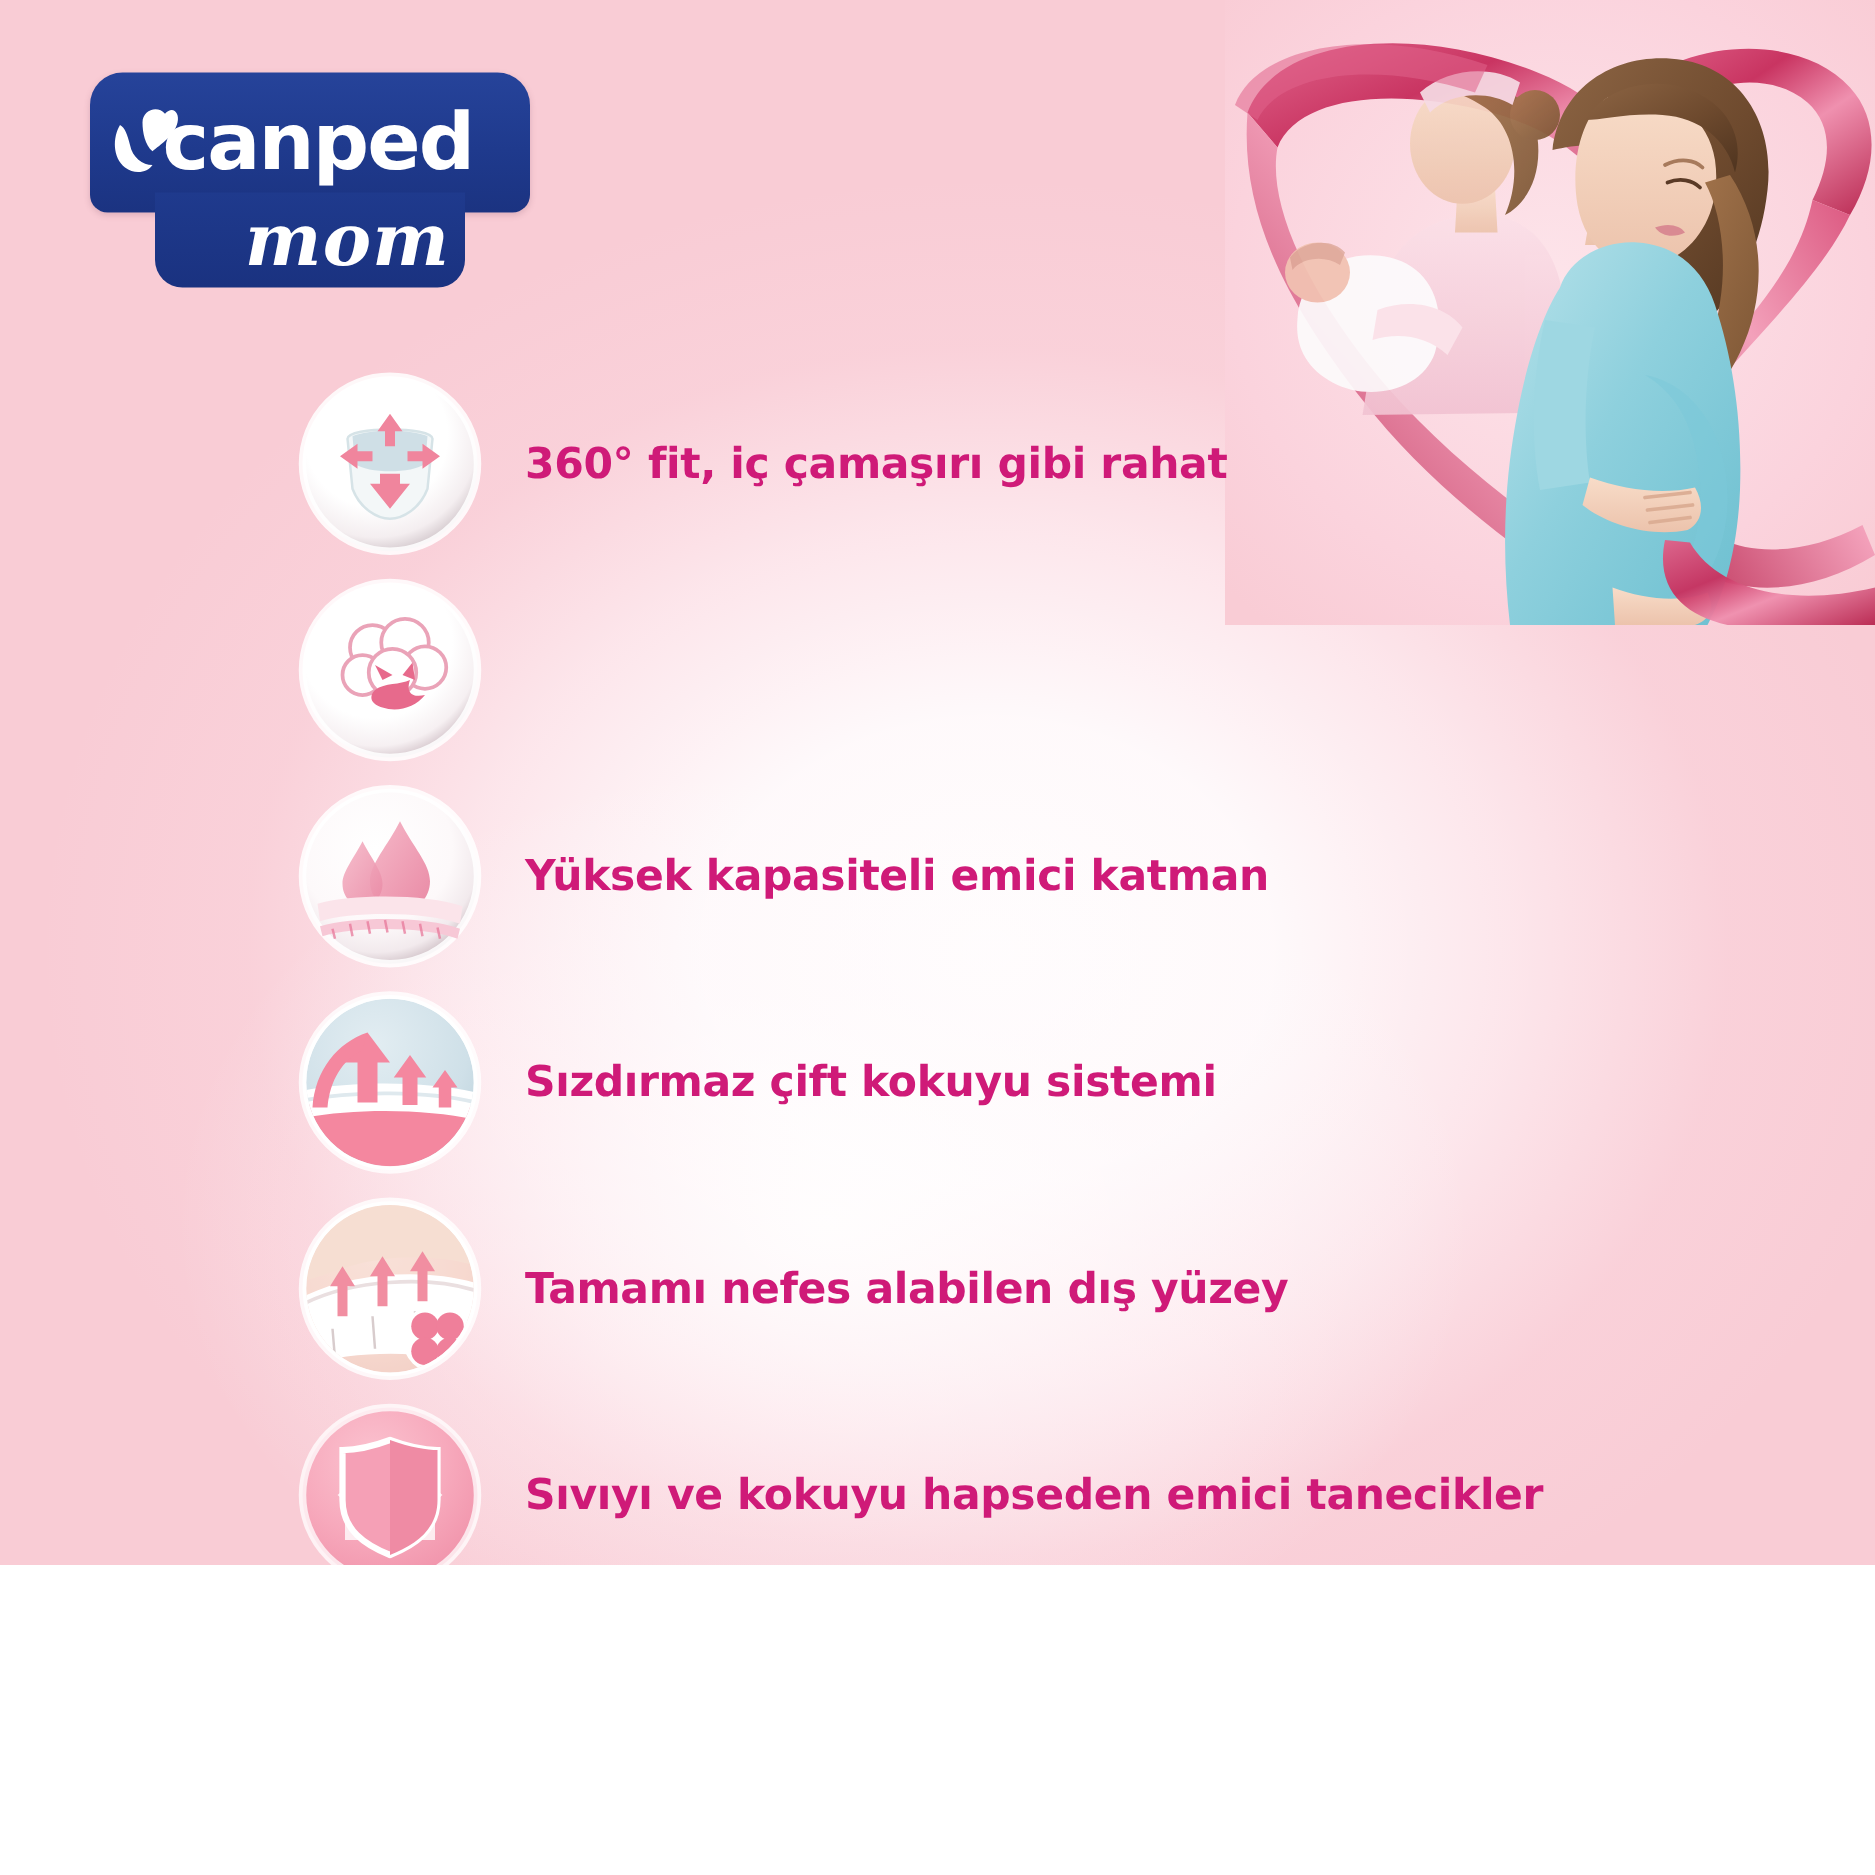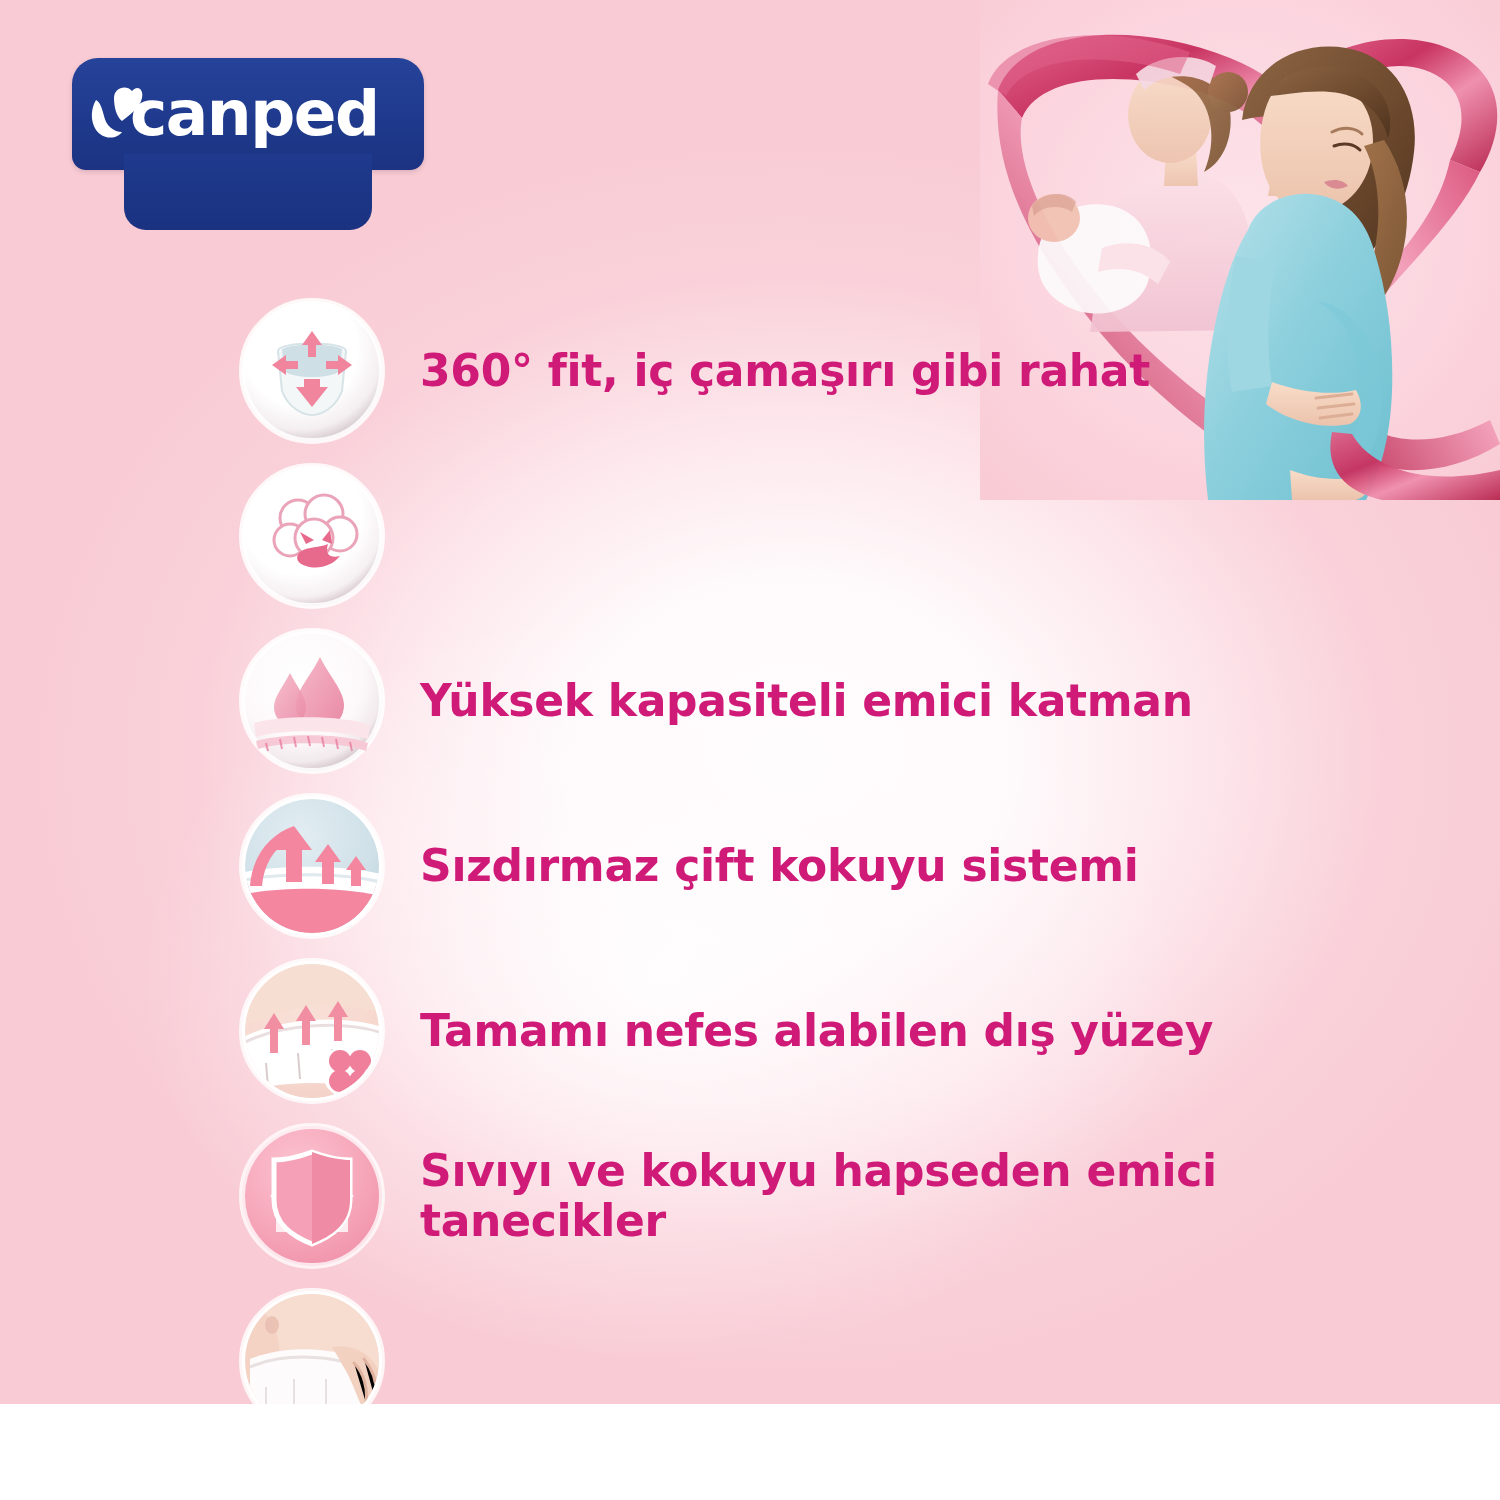--- a/index.html
+++ b/index.html
@@ -9,21 +9,21 @@
   body {
     width: 1500px;
     height: 1500px;
     overflow: hidden;
     font-family: "Liberation Sans", sans-serif;
   }
 
   .poster {
     position: relative;
     width: 1500px;
-    height: 1404px;
+    height: 1252px;
     background: #f9ccd5;
     overflow: hidden;
   }
 
   
   .bg-wash {
     position: absolute;
     left: 0; top: 0;
     width: 1500px;
     height: 1500px;
@@ -139,21 +139,21 @@
   .feature-icon {
     position: relative;
     width: 152px;
     height: 152px;
     flex: 0 0 152px;
   }
   .feature-icon svg { display: block; }
   .feature-text {
     margin-left: 32px;
     color: #cf1a78;
-    font-size: 44px;
+    font-size: 34px;
     line-height: 50px;
     font-weight: bold;
     font-family: "DejaVu Sans", sans-serif;
     letter-spacing: -0.3px;
     white-space: pre-line;
   }
 </style>
 </head>
 <body>
 
@@ -300,20 +300,21 @@
     <div class="logo-plate-lower"></div>
     <div class="logo-heart">
       <svg width="56" height="66" viewBox="0 0 56 66">
         <path d="M26 22 C26 12, 38 8, 44 15 C50 8, 56 14, 54 22 C52 32, 40 40, 34 45
                  C28 40, 26 30, 26 22 Z" fill="#ffffff"></path>
         <path d="M8 24 C2 34, 2 50, 12 58 C20 64, 30 62, 34 56 C26 56, 18 50, 16 40
                  C14 32, 12 26, 8 24 Z" fill="#ffffff"></path>
       </svg>
     </div>
     <div class="logo-word">canped</div>
+    <div class="logo-mom">mom</div>
   </div>
 
   <div class="features">
 
     <div class="feature-row">
       <div class="feature-icon">
         <svg width="152" height="152" viewBox="0 0 152 152">
           <defs>
             <radialGradient id="bub1" cx="42%" cy="34%" r="66%">
               <stop offset="0%" stop-color="#ffffff"></stop>

